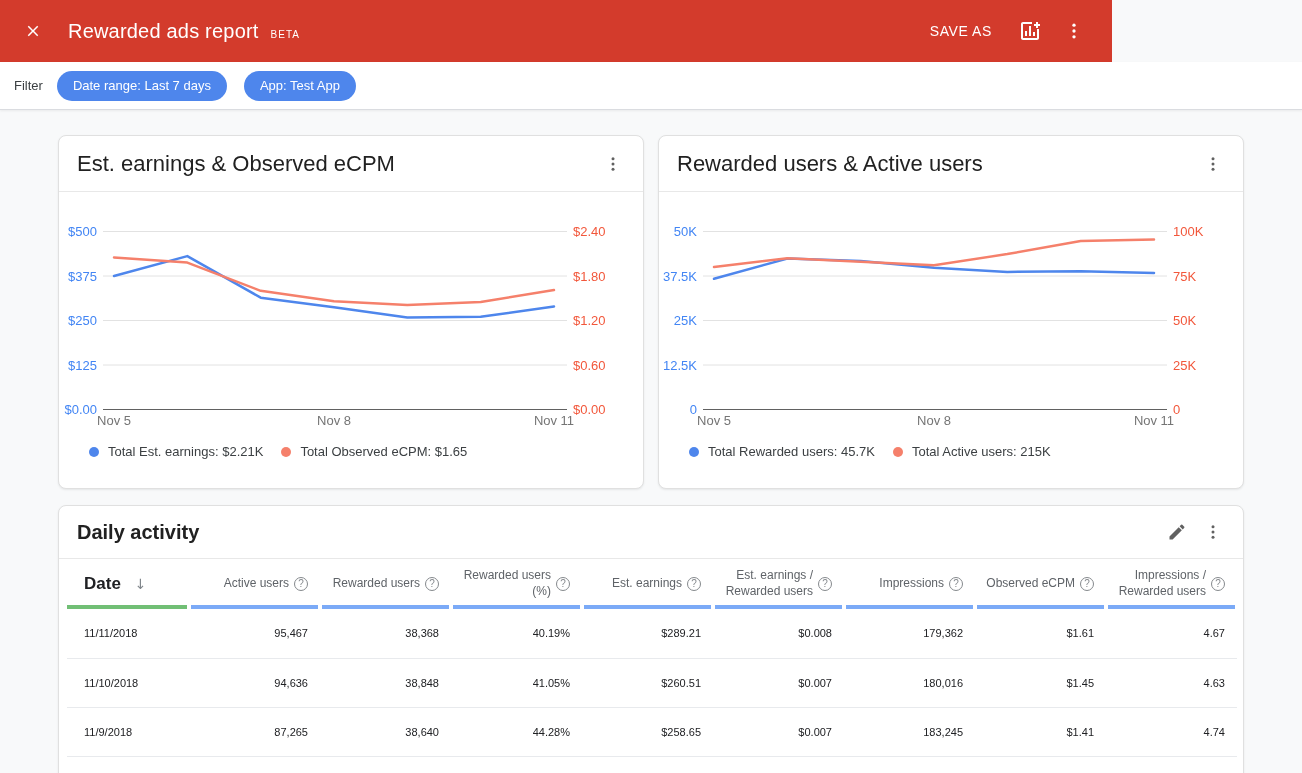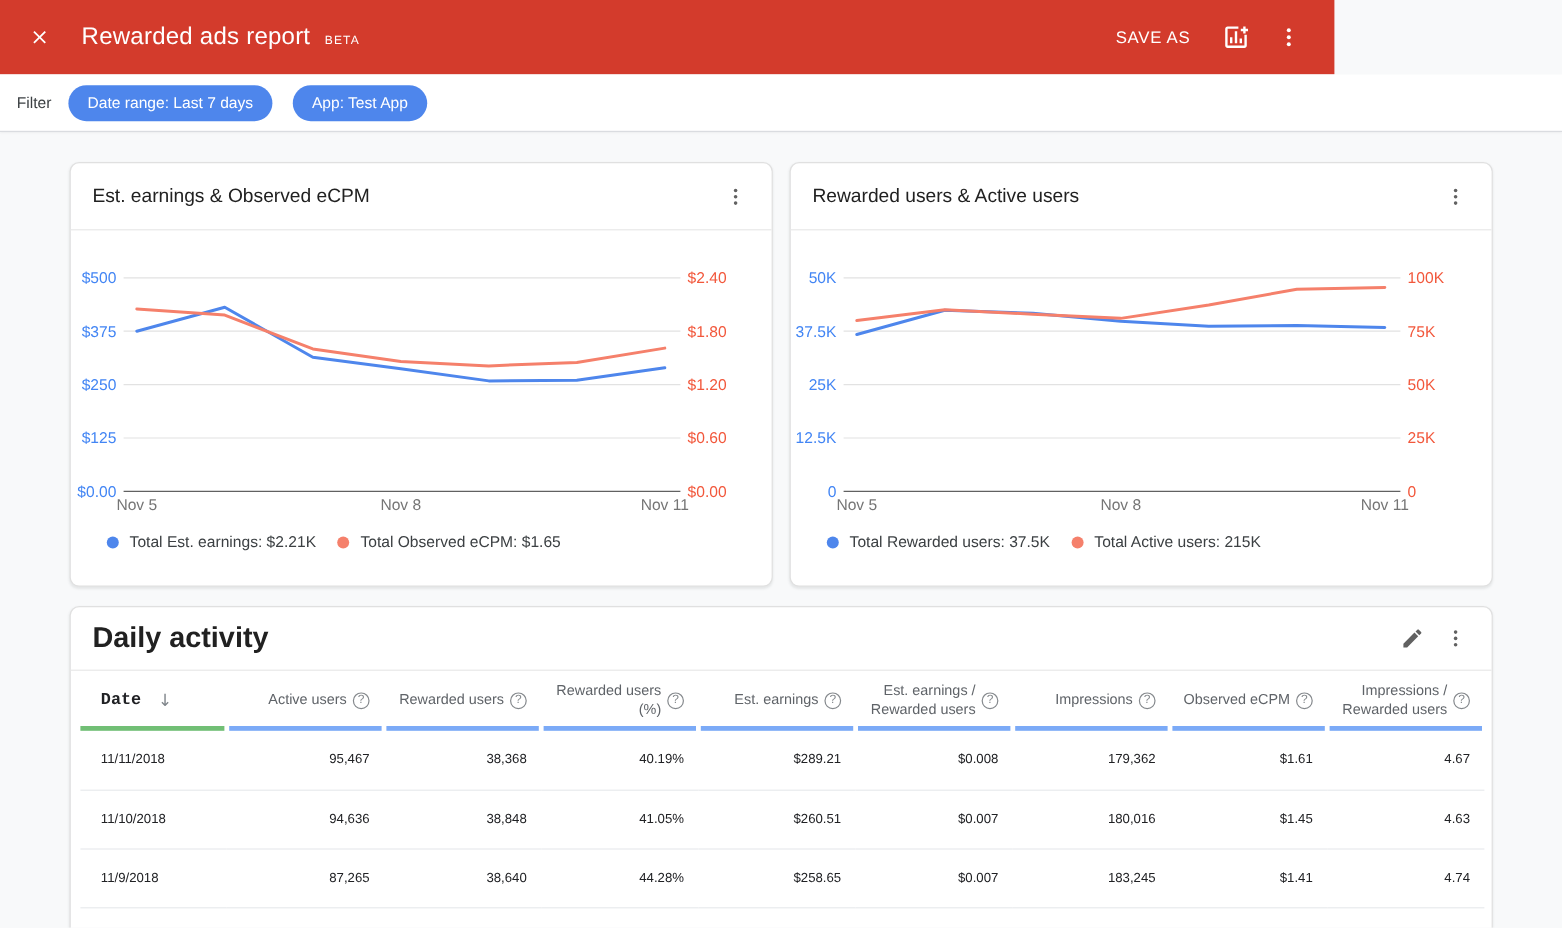--- a/index.html
+++ b/index.html
@@ -47,22 +47,22 @@
     border-radius:8px; box-shadow:0 1px 2px rgba(60,64,67,.10);
   }
   .card-chart-1 { left:58px; top:135px; width:586px; height:354px; }
   .card-chart-2 { left:658px; top:135px; width:586px; height:354px; }
   .card-table   { left:58px; top:505px; width:1186px; height:330px; }
   .card-header {
     height:56px; border-bottom:1px solid #e8e8e8;
     display:flex; align-items:center; padding:0 12px 0 18px;
   }
   .card-table .card-header { height:53px; border-bottom:1px solid #e8e8e8; }
-  .card-title { font-size:16px; color:#212121; font-weight:400; }
-  .card-table .card-title { font-weight:700; font-size:24px; }
+  .card-title { font-size:22px; color:#212121; font-weight:400; }
+  .card-table .card-title { font-weight:700; font-size:20px; }
   .card-header .spacer { flex:1; }
   .card-header .icon-btn { width:36px; height:36px; color:#616161; }
   .chart-svg { display:block; }
   .legend {
     display:flex; align-items:center; padding-left:30px; margin-top:12px;
     font-size:13px; color:#3c4043;
   }
   .legend-item { display:flex; align-items:center; margin-right:18px; }
   .legend-dot { width:10px; height:10px; border-radius:50%; margin-right:9px; flex:none; }
   
@@ -71,21 +71,21 @@
   th::after {
     content:""; position:absolute; left:2px; right:2px; bottom:0; height:4px;
     background:#7baaf7;
   }
   th.col-date::after { background:#71bf75; left:0; }
   .th-flex {
     display:flex; justify-content:flex-end; align-items:center; gap:5px;
     padding-right:12px; font-size:12px; color:#5f6368; text-align:right; line-height:1.3;
   }
   th.col-date .th-flex { justify-content:flex-start; padding-left:17px; padding-right:0; gap:14px; }
-  th.col-date .th-label { font-weight:700; color:#202124; font-size:14px;font-family:Liberation Mono, monospace; }
+  th.col-date .th-label { font-weight:700; color:#202124; font-size:17px; }
   .sort-arrow { color:#80868b; font-size:14px; font-family:"DejaVu Sans", sans-serif; }
   .help-icon {
     width:14px; height:14px; border:1px solid #85898d; border-radius:50%;
     font-size:10px; line-height:12px; text-align:center; color:#85898d; flex:none; cursor:pointer;
   }
   td {
     height:49px; font-size:11px; color:#202124; text-align:right;
     padding-right:12px; border-top:1px solid #e8eaed;
   }
   tbody tr:first-child td { border-top:none; }
@@ -202,21 +202,21 @@
       <text x="514" y="222" text-anchor="start" font-size="13" fill="#f2573b">0</text>
       <text x="55" y="233" text-anchor="middle" font-size="13" fill="#757575">Nov 5</text>
       <text x="275" y="233" text-anchor="middle" font-size="13" fill="#757575">Nov 8</text>
       <text x="495" y="233" text-anchor="middle" font-size="13" fill="#757575">Nov 11</text>
       <polyline points="55.0,86.8 128.3,66.6 201.7,69.0 275.0,75.8 348.3,79.9 421.7,79.2 495.0,80.9" fill="none" stroke="#4e86ec" stroke-width="2.5" stroke-linejoin="round" stroke-linecap="round"></polyline>
       <polyline points="55.0,75.1 128.3,66.2 201.7,69.8 275.0,73.3 348.3,62.1 421.7,49.1 495.0,47.5" fill="none" stroke="#f5806b" stroke-width="2.5" stroke-linejoin="round" stroke-linecap="round"></polyline>
     </svg>
   <div class="legend">
       <span class="legend-item">
         <span class="legend-dot" style="background: rgb(78, 134, 236);"></span>
-        <span>Total Rewarded users: 37.5K</span>
+        <span>Total Rewarded users: 45.7K</span>
       </span>
       <span class="legend-item">
         <span class="legend-dot" style="background: rgb(245, 128, 107);"></span>
         <span>Total Active users: 215K</span>
       </span>
     </div>
 </section>
 
 <section class="card card-table">
   <div class="card-header">

